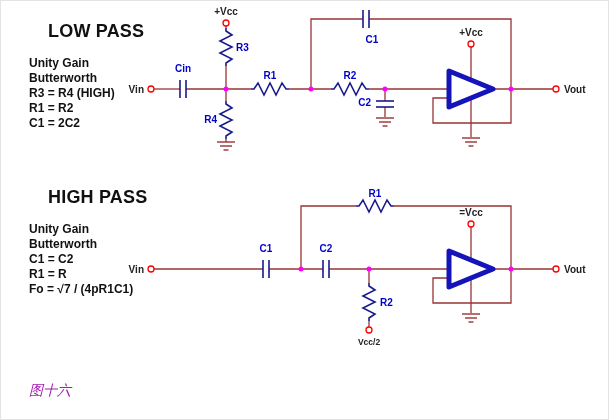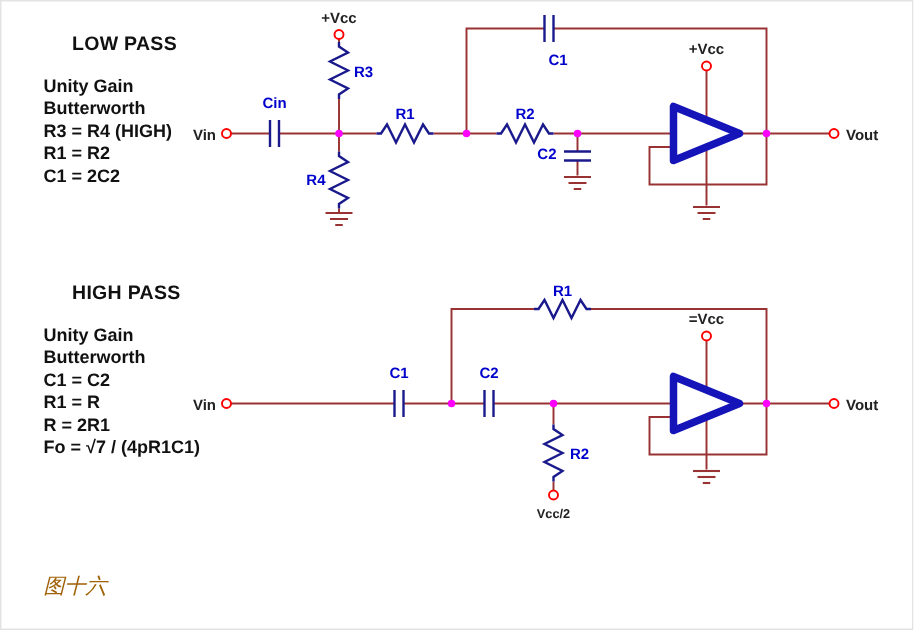--- a/index.html
+++ b/index.html
@@ -7,26 +7,26 @@
   body {
     width:609px; height:420px;
     font-family:"Liberation Sans", sans-serif;
   }
   .page {
     position:relative; width:609px; height:420px;
     background:#ffffff; overflow:hidden;
     border:1px solid #e3e3e3;
   }
   .notes { position:absolute; left:28px; color:#111; font-weight:bold; }
-  .ntitle { font-size:13px; letter-spacing:0.2px; margin-bottom:14px;padding-left:19px; }
+  .ntitle { font-size:18px; letter-spacing:0.2px; margin-bottom:14px;padding-left:19px; }
   .nline  { font-size:12px; line-height:15px; }
   .caption {
     position:absolute; left:28px; top:381px;
     font-family:"DejaVu Serif", serif;
-    font-style:italic; font-size:14px; color:#a16207;
+    font-style:italic; font-size:14px; color:#a21caf;
   }
   svg.circuit { position:absolute; left:0; top:0; }
   .wire    { stroke:#993333; stroke-width:1.3; fill:none; }
   .comp    { stroke:#1a1a8c; stroke-width:1.6; fill:none; }
   .gndline { stroke:#993333; stroke-width:1.4; fill:none; }
   .node    { fill:#ff00ff; stroke:none; }
   .term    { fill:#ffffff; stroke:#ff0000; stroke-width:1.3; }
   .opamp   { fill:#ffffff; stroke:#1414b8; stroke-width:5; stroke-linejoin:round; }
   text.clabel {
     fill:#0000cc; font-weight:bold; font-size:10px;
@@ -51,21 +51,20 @@
     <div class="nline">R1 = R2</div>
     <div class="nline">C1 = 2C2</div>
   </div>
 
   <div class="notes" style="top:186px;">
     <div class="ntitle">HIGH PASS</div>
     <div class="nline">Unity Gain</div>
     <div class="nline">Butterworth</div>
     <div class="nline">C1 = C2</div>
     <div class="nline">R1 = R</div>
-    <div class="nline">R = 2R1</div>
     <div class="nline">Fo = √7 / (4pR1C1)</div>
   </div>
 
   <svg class="circuit" width="609" height="420" viewBox="0 0 609 420">
     <defs>
       <polyline id="res" points="0,0 3,0 7,-6 13,6 19,-6 25,6 31,-6 35,0 38,0" fill="none"></polyline>
       <g id="gnd">
         <line x1="-9" y1="0" x2="9" y2="0"></line>
         <line x1="-6" y1="4" x2="6" y2="4"></line>
         <line x1="-2.5" y1="8" x2="2.5" y2="8"></line>

